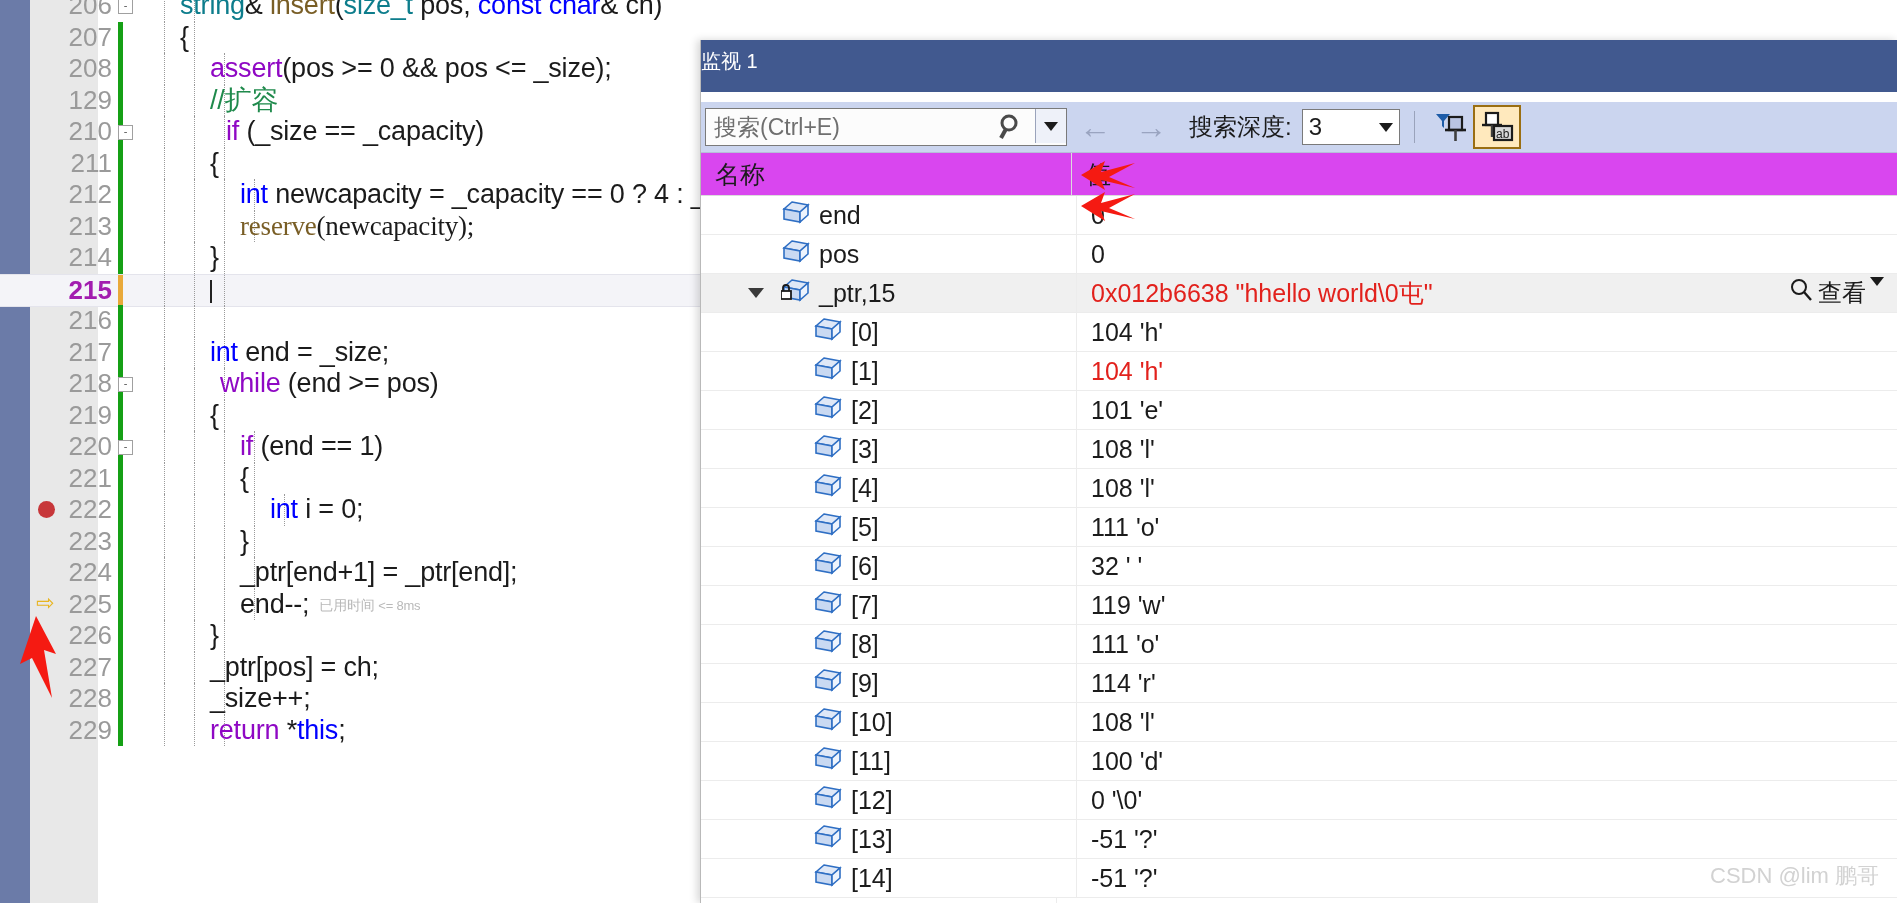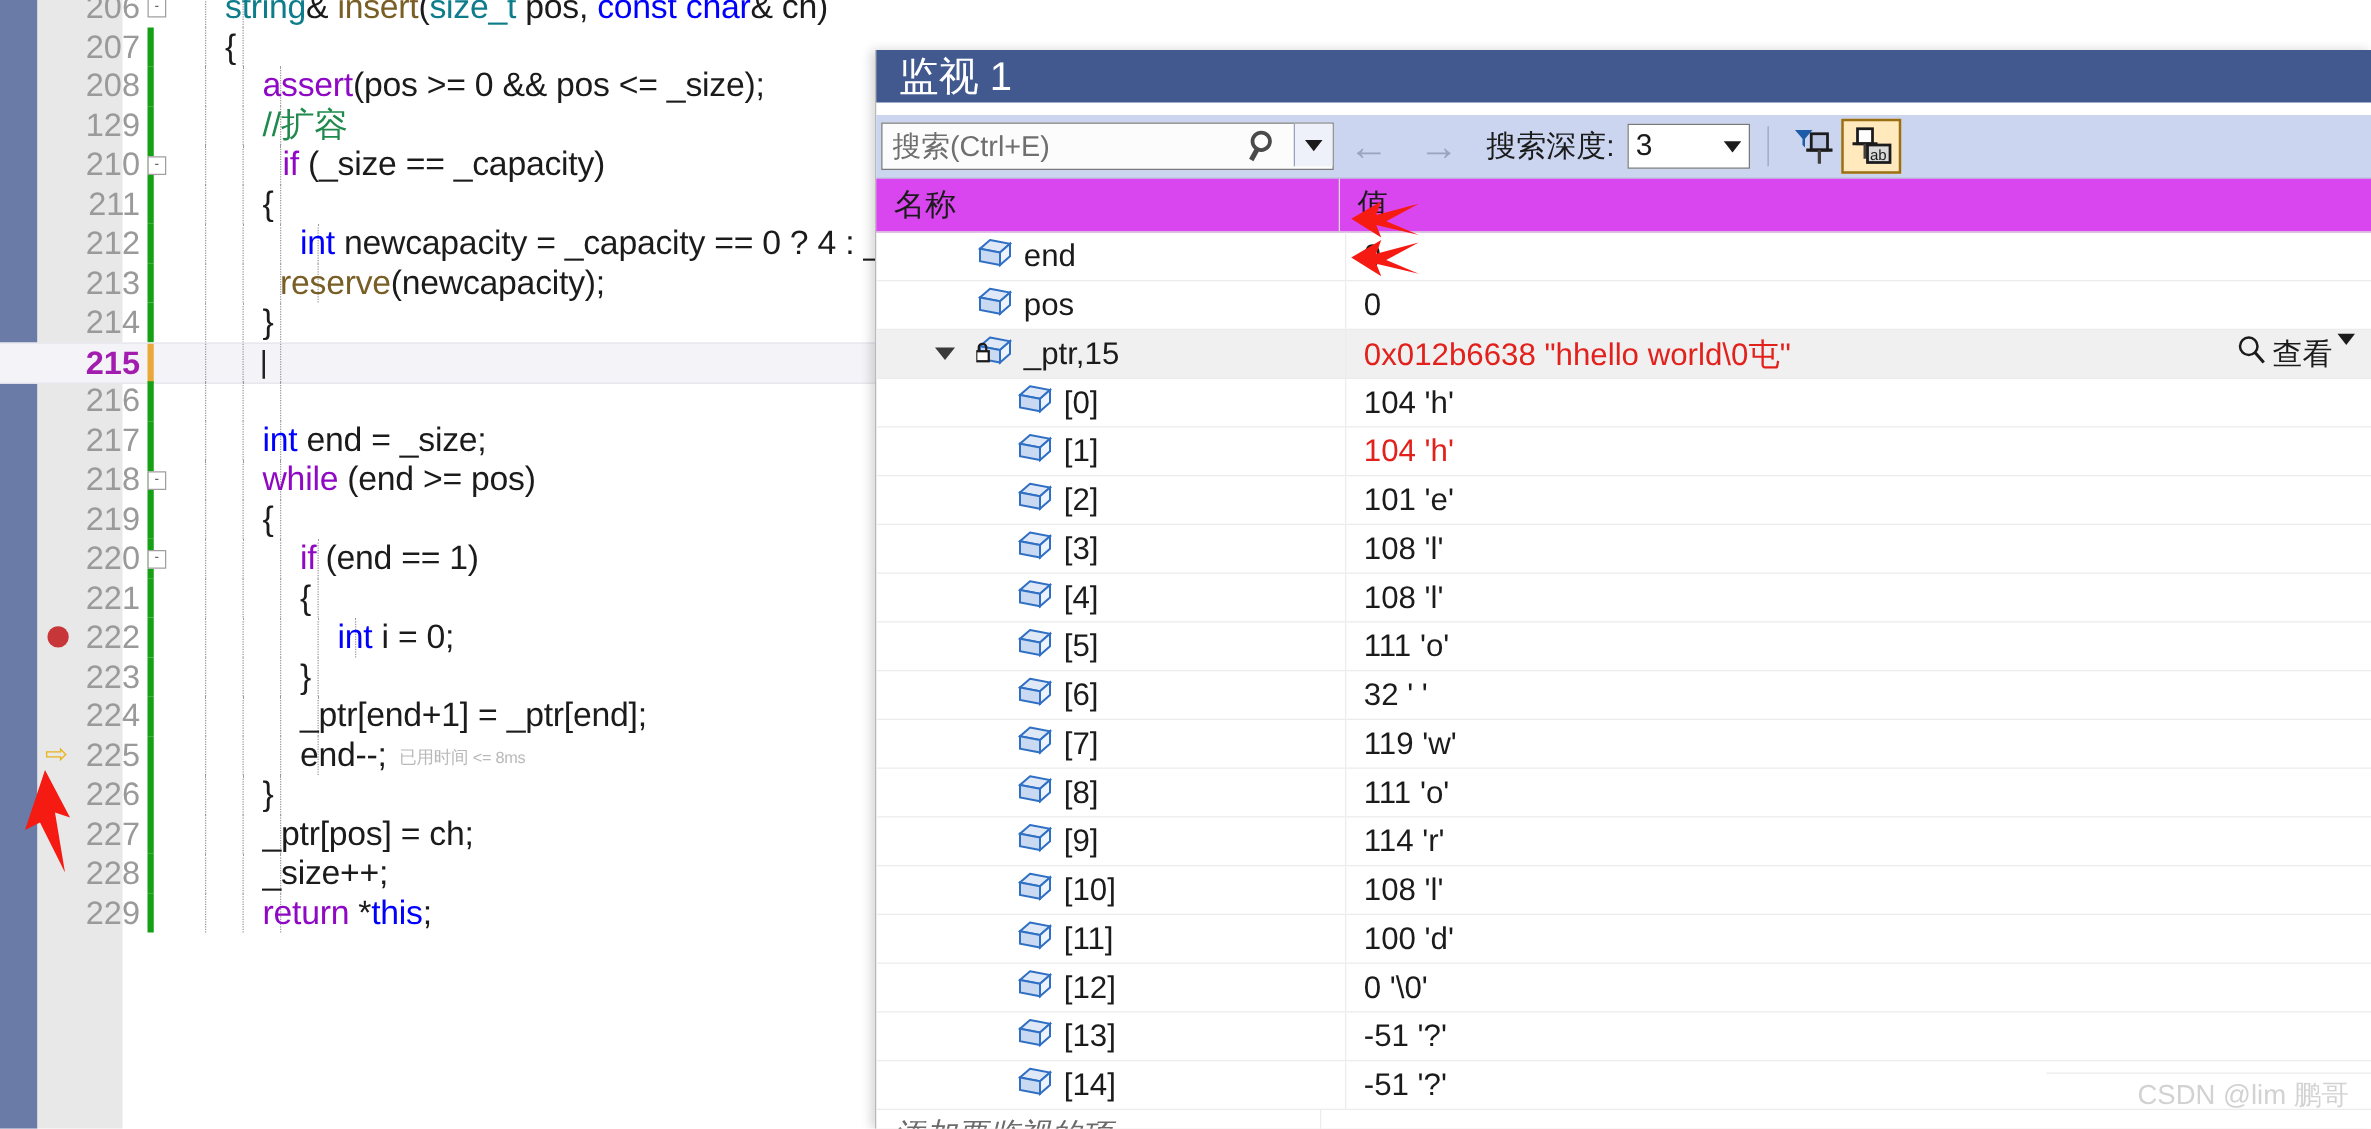--- a/index.html
+++ b/index.html
@@ -69,22 +69,22 @@
   
   .ann-arrow{position:absolute;pointer-events:none;}
 
   
   #watch{
     position:absolute;left:700px;top:40px;width:1197px;height:863px;
     background:#ffffff;border-left:1px solid #b9b9b9;
     box-shadow:-3px 0 8px rgba(0,0,0,0.16);
   }
   #watch-title{
-    height:42px;background:#41598f;color:#ffffff;
-    font-size:32px;line-height:42px;padding-left:18px;
+    height:52px;background:#41598f;color:#ffffff;
+    font-size:20px;line-height:42px;
     font-family:"Liberation Sans",sans-serif;
   }
   #watch-toolbar{
     height:50px;background:#cbd5ef;display:flex;align-items:center;
     border-bottom:1px solid #b6bfd8;
     margin-top:10px;
   }
   .searchbox{
     margin-left:4px;width:360px;height:36px;background:#fcfcfc;
     border:1px solid #7a7a7a;display:flex;align-items:center;position:relative;
@@ -225,21 +225,21 @@
         <div class="indent" style="left: 254px;"></div>
         <div class="ctext" style="left: 240px;"><span class="kw">int</span><span class="id"> newcapacity = _capacity == 0 ? 4 : _ca</span></div>
       </div>
       <div class="crow" style="position: absolute; left: 0px; right: 0px; top: 210.5px;">
         <div class="lineno">213</div>
         <div class="changebar"></div>
         <div class="indent" style="left: 164px;"></div>
         <div class="indent" style="left: 194px;"></div>
         <div class="indent" style="left: 224px;"></div>
         <div class="indent" style="left: 254px;"></div>
-        <div class="ctext" style="left: 224px;"><span class="fn">reserve</span><span class="id">(newcapacity);</span></div>
+        <div class="ctext" style="left: 240px; font-family: Liberation Serif, serif;"><span class="fn">reserve</span><span class="id">(newcapacity);</span></div>
       </div>
       <div class="crow" style="position: absolute; left: 0px; right: 0px; top: 242px;">
         <div class="lineno">214</div>
         <div class="changebar"></div>
         <div class="indent" style="left: 164px;"></div>
         <div class="indent" style="left: 194px;"></div>
         <div class="indent" style="left: 224px;"></div>
         <div class="ctext" style="left: 210px;"><span class="id">}</span></div>
       </div>
       <div class="crow current" style="position: absolute; left: 0px; right: 0px; top: 273.5px;">
@@ -267,21 +267,21 @@
         <div class="indent" style="left: 224px;"></div>
         <div class="ctext" style="left: 210px;"><span class="kw">int</span><span class="id"> end = _size;</span></div>
       </div>
       <div class="crow" style="position: absolute; left: 0px; right: 0px; top: 368px;">
         <div class="lineno">218</div>
         <div class="changebar"></div>
         <div class="fold">-</div>
         <div class="indent" style="left: 164px;"></div>
         <div class="indent" style="left: 194px;"></div>
         <div class="indent" style="left: 224px;"></div>
-        <div class="ctext" style="left: 210px; text-align: right;"><span class="kw2">while</span><span class="id"> (end &gt;= pos)</span></div>
+        <div class="ctext" style="left: 220px; text-align: right;"><span class="kw2">while</span><span class="id"> (end &gt;= pos)</span></div>
       </div>
       <div class="crow" style="position: absolute; left: 0px; right: 0px; top: 399.5px;">
         <div class="lineno">219</div>
         <div class="changebar"></div>
         <div class="indent" style="left: 164px;"></div>
         <div class="indent" style="left: 194px;"></div>
         <div class="indent" style="left: 224px;"></div>
         <div class="ctext" style="left: 210px;"><span class="id">{</span></div>
       </div>
       <div class="crow" style="position: absolute; left: 0px; right: 0px; top: 431px;">

